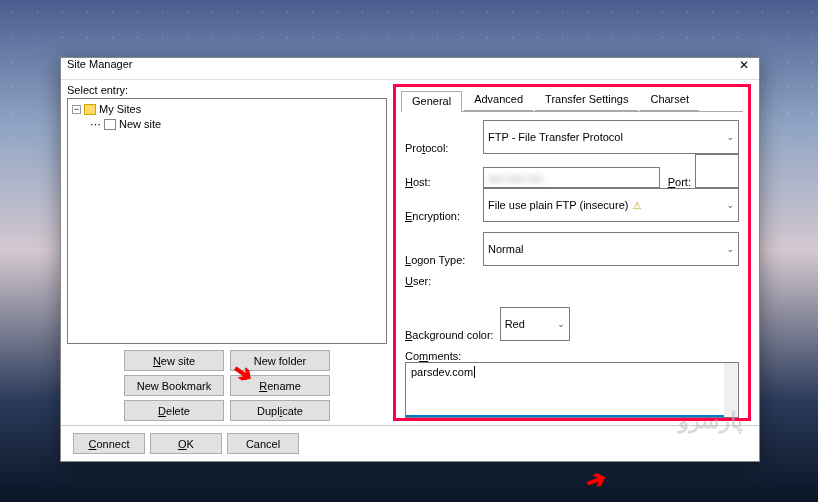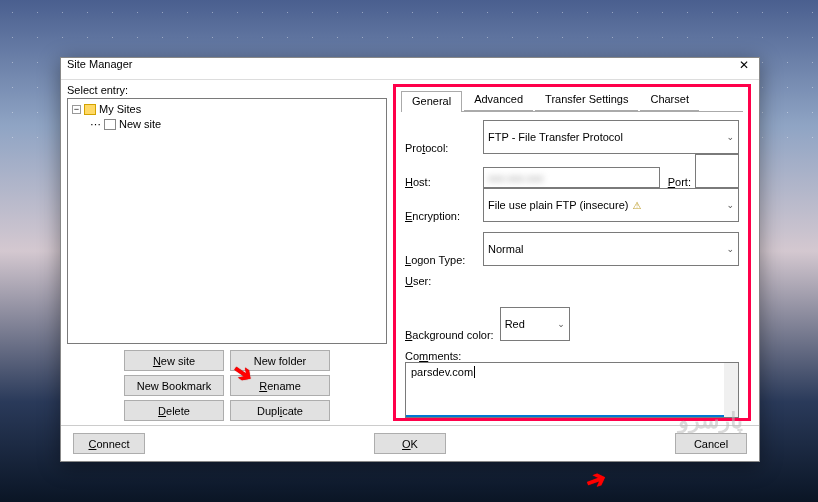--- a/index.html
+++ b/index.html
@@ -31,21 +31,21 @@
 .row { display:flex; align-items:flex-end; min-height:21px; }
 .row .lbl { width:78px; }
 .row input,.row select,.combo { height:21px; border:1px solid #7a7a7a; padding:16px 4px; background:#fff; }
 .combo { display:flex; align-items:center; justify-content:space-between; cursor:pointer; }
 .chev { font-size:9px; color:#555; }
 .warn { color:#c0a030; font-size:10px; margin-left:4px; }
 .hrgap { height:10px; }
 .textarea { width:100%; height:56px; border:1px solid #7a7a7a; padding:3px 5px; position:relative; }
 .textarea-underline { position:absolute; bottom:0; left:0; right:14px; height:2px; background:#0078d4; }
 .scroll-stub { position:absolute; right:0; top:0; width:14px; height:100%; background:#f0f0f0; }
-.footer { position:absolute; bottom:0; left:0; right:0; height:36px; border-top:1px solid #ccc; display:flex; align-items:center; justify-content:space-between; padding:0 12px; gap:5px; }
+.footer { position:absolute; bottom:0; left:0; right:0; height:36px; border-top:1px solid #ccc; display:flex; align-items:center; justify-content:flex-start; padding:0 12px; gap:5px; }
 .footer .btn { width:72px; }
 .arrow { position:absolute; font-size:24px; color:#ff0000; font-weight:bold; text-shadow:0 0 1px #a00; pointer-events:none; }
 .arrow.a1 { left:233px; top:359px; transform:rotate(35deg); }
 .arrow.a2 { left:586px; top:466px; transform:rotate(-20deg); }
 .watermark { position:absolute; right:75px; bottom:68px; font-size:22px; color:#bbb; opacity:0.55; font-weight:bold; letter-spacing:2px; direction:rtl; }
 .blur { filter:blur(3px); color:#999; }
 </style>
 </head>
 <body>
 

